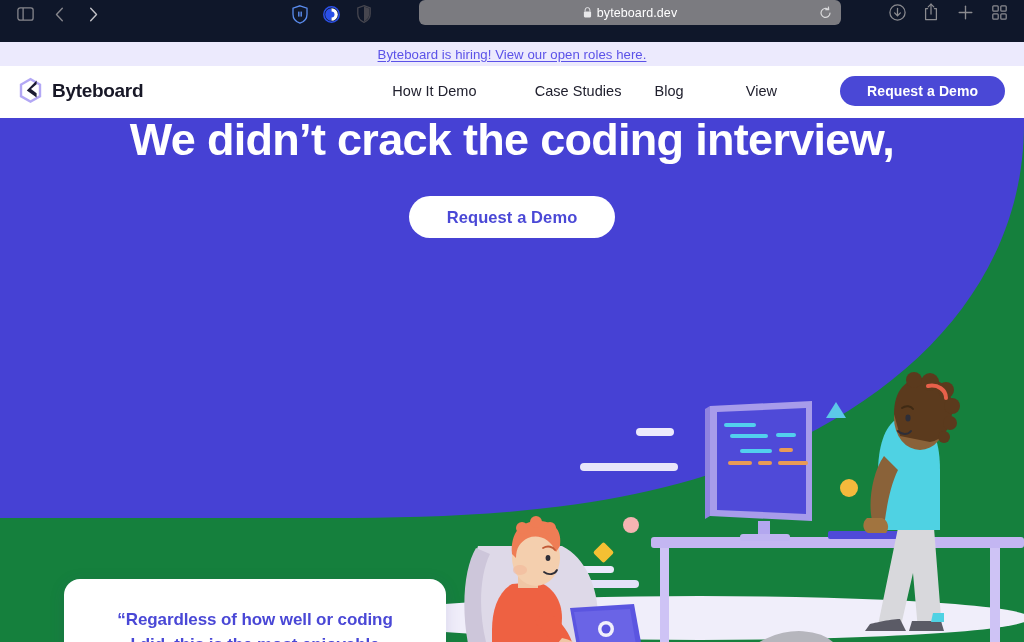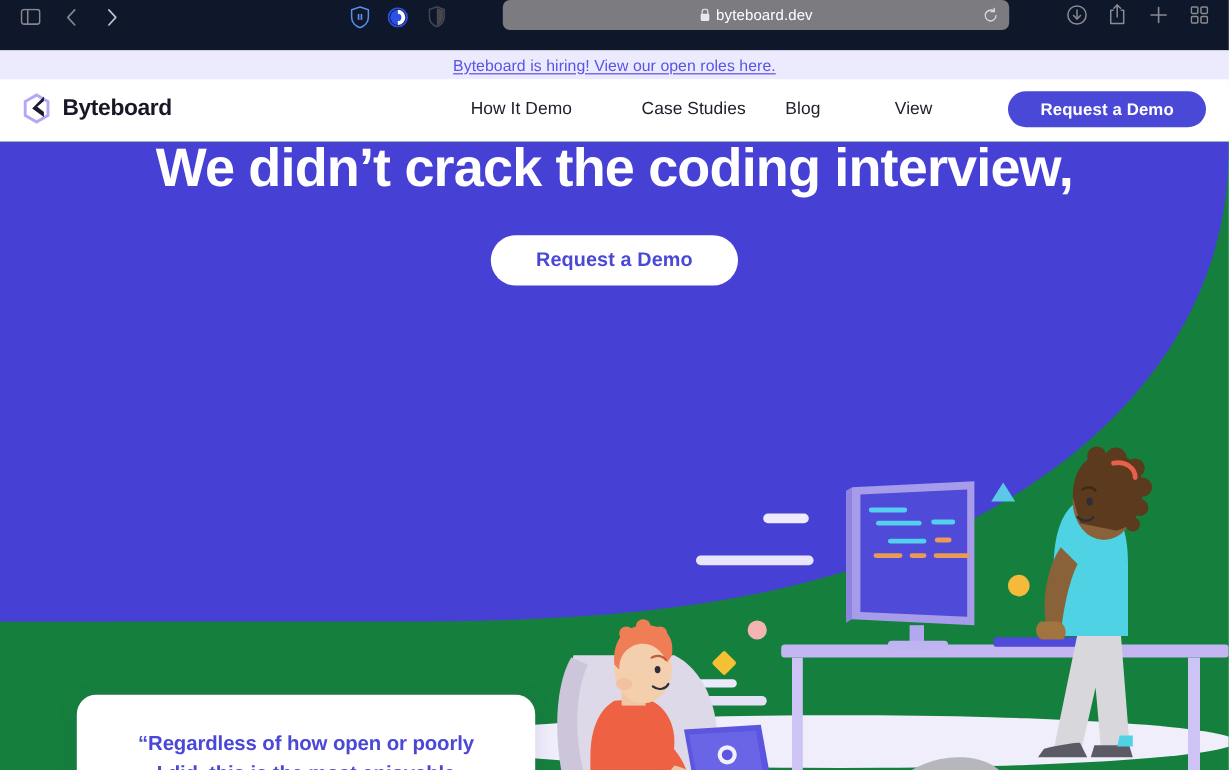--- a/index.html
+++ b/index.html
@@ -443,19 +443,19 @@
 
   <div class="hero-content">
     <h1 class="hero-title">
       <span>We didn’t crack the coding interview,</span><br>
     </h1>
     <button class="hero-cta">Request a Demo</button>
   </div>
 
   <div class="testimonial">
     <div class="quote-text">
-      <span>“Regardless of how open or poorly</span><br>
+      <span>“Regardless of how well or coding</span><br>
       <span>I did, this is the most enjoyable</span><br>
       
     </div>
 
   </div>
 </div>
 
 </body></html>

